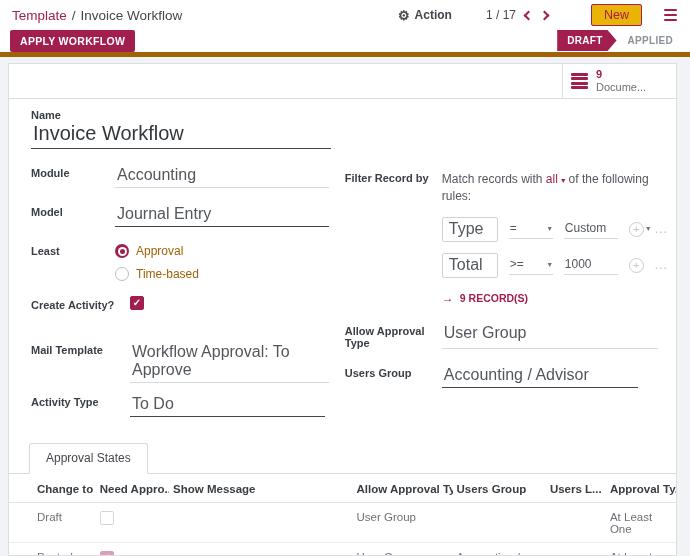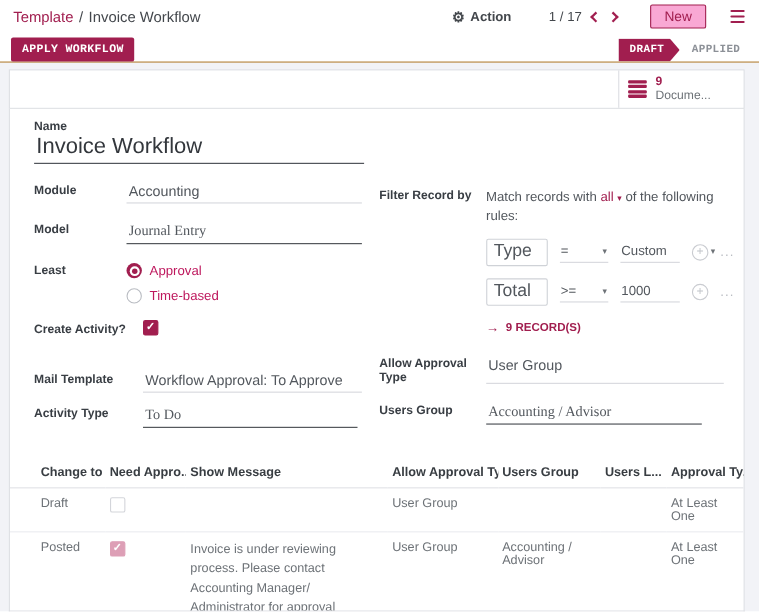--- a/index.html
+++ b/index.html
@@ -12,26 +12,26 @@
   .bc-section { color:#a11e4f; cursor:pointer; }
   .bc-sep { color:#43474c; }
   .bc-record { color:#43474c; }
   .top-actions { display:flex; align-items:center; }
   .action-menu { display:flex; align-items:center; gap:5px; font-size:12px; color:#43474c; font-weight:600; cursor:pointer; }
   .gear { font-size:13px; color:#43474c; }
   .pager { display:flex; align-items:center; gap:9px; margin-left:34px; font-size:12px; color:#43474c; }
   .chev { width:7px; height:7px; display:inline-block; cursor:pointer; }
   .chev-left { border-left:2px solid #a11e4f; border-bottom:2px solid #a11e4f; transform:rotate(45deg); }
   .chev-right { border-right:2px solid #a11e4f; border-top:2px solid #a11e4f; transform:rotate(45deg); }
-  .new-btn { margin-left:30px; border:1px solid #a11e4f; color:#a11e4f; background:#f9a8d4; font-size:12.5px; padding:3px 12px; border-radius:2px; cursor:pointer; font-family:inherit; }
+  .new-btn { margin-left:43px; border:1px solid #a11e4f; color:#a11e4f; background:#eab308; font-size:12.5px; padding:3px 12px; border-radius:2px; cursor:pointer; font-family:inherit; }
   .ham { margin-left:22px; display:flex; flex-direction:column; gap:2.5px; cursor:pointer; }
   .ham div { width:13px; height:2.5px; background:#a11e4f; border-radius:1px; }
 
   
-  .controlbar { height:27px; display:flex; align-items:flex-end; justify-content:space-between; padding:0 6px 0 10px; border-bottom:1px solid #a16207;font-family:Liberation Mono, monospace; }
+  .controlbar { height:27px; display:flex; align-items:flex-start; justify-content:space-between; padding:0 6px 0 10px; border-bottom:5px solid #a16207; }
   .apply-btn { background:#a11e4f; color:#fff; font-size:10.5px; font-weight:700; letter-spacing:.3px; border:none; padding:5px 10px; border-radius:2px; cursor:pointer; font-family:inherit; }
   .statusbar { display:flex; align-items:center; }
   .status { font-size:10px; font-weight:700; letter-spacing:.3px; padding:5px 11px; color:#8c9097; cursor:pointer; }
   .status.active { background:#a11e4f; color:#fff; padding:5px 14px 5px 10px;
     clip-path:polygon(0 0, calc(100% - 9px) 0, 100% 50%, calc(100% - 9px) 100%, 0 100%); }
 
   
   .content { background:#f2f3f7; height:499px; padding:6px 13px 0 8px; display:flex; flex-direction:column; }
   .buttonbox { background:#fff; border:1px solid #dcdee3; height:36px; display:flex; justify-content:flex-end; flex-shrink:0; }
   .stat-button { width:114px; border-left:1px solid #dcdee3; display:flex; align-items:center; gap:8px; padding:0 8px; cursor:pointer; }
@@ -45,27 +45,27 @@
   .form-area { padding:0 18px 0 22px; display:flex; }
   .col-left { width:47.5%; }
   .col-right { width:52.5%; padding-left:16px; padding-top:44px; }
 
   .o-label { font-size:11px; font-weight:700; color:#393e44; }
   .name-value { font-size:20px; color:#33373c; padding:1px 2px 3px; border-bottom:1px solid #40444b; width:300px; cursor:text; }
   .field-row { display:flex; margin-top:15px; }
   .field-row .o-label { width:84px; flex-shrink:0; padding-top:3px; }
   .field-row.wlabel .o-label { width:99px; }
   .col-right .field-row .o-label { width:97px; }
-  .field-value { font-size:13px; color:#52575d; border-bottom:1px solid #d6d8dd; padding:2px 2px 3px; cursor:text; }
-  .dark-line { border-bottom-color:#43474c;font-family:Liberation Serif, serif; }
+  .field-value { font-size:16px; color:#52575d; border-bottom:1px solid #d6d8dd; padding:2px 2px 3px; cursor:text; }
+  .dark-line { border-bottom-color:#43474c; }
   .w220 { width:220px; } .w250 { width:250px; } .w225 { width:225px; } .w195 { width:195px; }
   .grow { flex:1; }
 
   .radio-group { display:flex; flex-direction:column; gap:9px; padding-top:2px; }
-  .radio-opt { display:flex; align-items:center; gap:7px; font-size:12px; color:#be185d; cursor:pointer; }
+  .radio-opt { display:flex; align-items:center; gap:7px; font-size:12px; color:#a16207; cursor:pointer; }
   .radio { width:14px; height:14px; border-radius:50%; border:1px solid #b9bcc2; background:#fff; position:relative; flex-shrink:0; }
   .radio.selected { border:none; background:#a11e4f; }
   .radio.selected::before { content:""; position:absolute; left:2.5px; top:2.5px; width:9px; height:9px; border-radius:50%; background:#fff; }
   .radio.selected::after { content:""; position:absolute; left:4.5px; top:4.5px; width:5px; height:5px; border-radius:50%; background:#a11e4f; }
 
   .checkbox { width:14px; height:14px; border:1px solid #d3d5da; border-radius:2px; background:#fff; display:inline-flex; align-items:center; justify-content:center; cursor:pointer; flex-shrink:0; }
   .checkbox.checked { background:#a11e4f; border-color:#a11e4f; }
   .checkbox.checked-muted { background:#dd9fb6; border-color:#dd9fb6; }
   .checkbox.checked::after, .checkbox.checked-muted::after { content:"✓"; color:#fff; font-size:10px; font-weight:700; line-height:1; }
 
@@ -249,20 +249,23 @@
         </div>
 
         <div class="field-row">
           <div class="o-label">Users Group</div>
           <div class="field-value dark-line grow" style="margin-right:20px;">Accounting / Advisor</div>
         </div>
       </div>
     </div>
 
     <div class="notebook">
+      <div class="tabbar">
+        <span class="tab">Approval States</span>
+      </div>
 
       <table class="states">
         <colgroup>
           <col style="width:13%">
             <col style="width:11%">
             <col style="width:27.5%">
           <col style="width:15%">
             <col style="width:14%">
             <col style="width:9%">
             <col style="width:10.5%">

